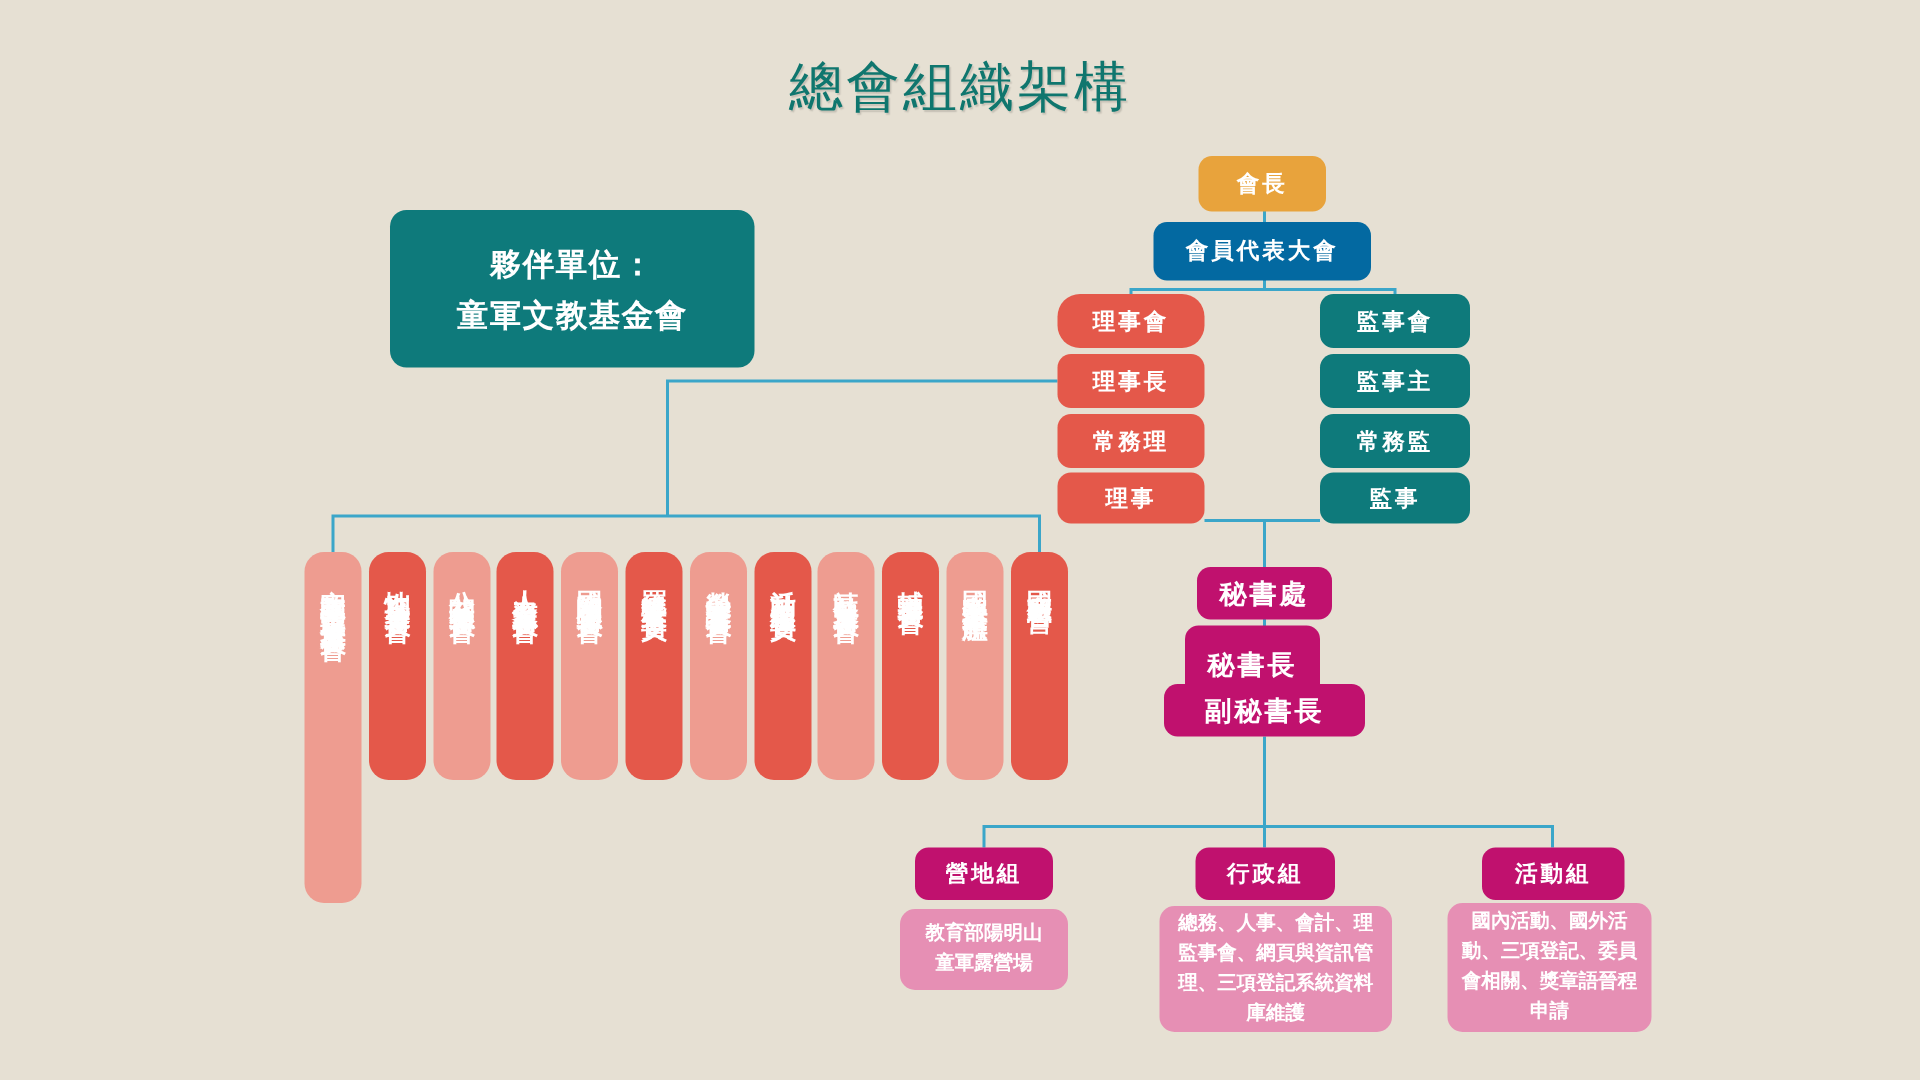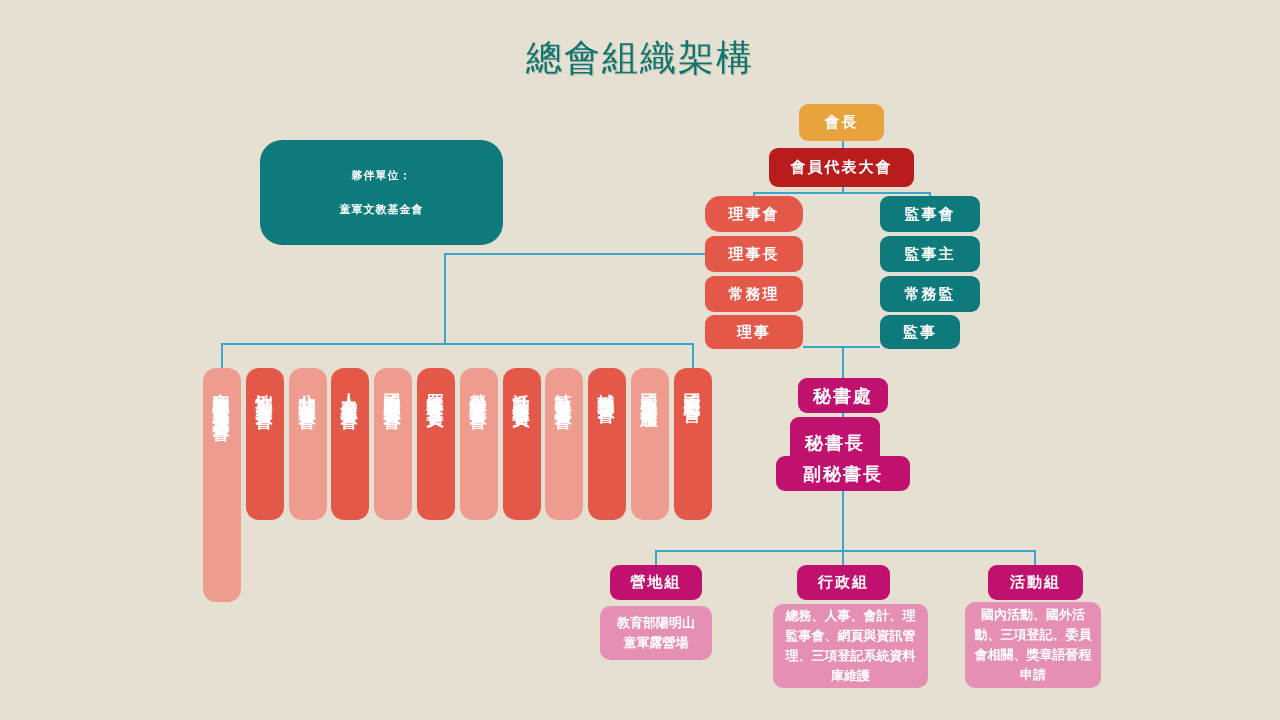--- a/index.html
+++ b/index.html
@@ -18,27 +18,27 @@
     letter-spacing:2px;
   }
   svg.wires { position:absolute; left:0; top:0; z-index:1; }
   .box {
     position:absolute; z-index:2; box-sizing:border-box;
     display:flex; align-items:center; justify-content:center;
     color:#fff; font-weight:bold; text-align:center;
     border-radius:9px;
   }
   .orange  { background:#E8A33C; }
-  .plum    { background:#b91c1c; }
+  .plum    { background:#0369a1; }
   .coral   { background:#E4584A; }
   .corallt { background:#EE9C90; }
   .teal    { background:#0E7A7B; }
   .magenta { background:#C0116E; }
   .partner {
-    border-radius:22px; flex-direction:column; font-size:11px;
+    border-radius:11px; flex-direction:column; font-size:21px;
     line-height:34px; letter-spacing:1px;
   }
   .lbl19 { font-size:15px; letter-spacing:2px; }
   .lbl18 { font-size:18px; letter-spacing:2px; }
   .vbox {
     position:absolute; z-index:2; box-sizing:border-box;
     top:368px; width:38px; border-radius:13px;
     text-align:center; padding-top:12px;
   }
   .vbox span {
@@ -85,21 +85,21 @@
   <div class="box plum lbl19" style="left:769px; top:148px; width:145px; height:39px;">會員代表大會</div>
 
   <div class="box coral lbl19" style="left:705px; top:196px; width:98px; height:36px;border-radius:15px;">理事會</div>
   <div class="box coral lbl19" style="left:705px; top:236px; width:98px; height:36px;">理事長</div>
   <div class="box coral lbl19" style="left:705px; top:276px; width:98px; height:36px;">常務理</div>
   <div class="box coral lbl19" style="left:705px; top:315px; width:98px; height:34px;">理事</div>
 
   <div class="box teal lbl19" style="left:880px; top:196px; width:100px; height:36px;">監事會</div>
   <div class="box teal lbl19" style="left:880px; top:236px; width:100px; height:36px;">監事主</div>
   <div class="box teal lbl19" style="left:880px; top:276px; width:100px; height:36px;">常務監</div>
-  <div class="box teal lbl19" style="left:880px; top:315px; width:80px; height:34px;">監事</div>
+  <div class="box teal lbl19" style="left:880px; top:315px; width:100px; height:34px;">監事</div>
 
   <div class="vbox corallt" style="left:203px; height:234px;"><span>宗教團體童軍推廣委員會</span></div>
   <div class="vbox coral" style="left:246px; height:152px;"><span>性別平等委員會</span></div>
   <div class="vbox corallt" style="left:289px; height:152px;"><span>公共關係委員會</span></div>
   <div class="vbox coral" style="left:331px; height:152px;"><span>人力資源委員會</span></div>
   <div class="vbox corallt" style="left:374px; height:152px;"><span>國際關係委員會</span></div>
   <div class="vbox coral" style="left:417px; height:152px;"><span>羅浮暨青年委員</span></div>
   <div class="vbox corallt" style="left:460px; height:152px;"><span>榮譽評審委員會</span></div>
   <div class="vbox coral" style="left:503px; height:152px;"><span>活動及進程委員</span></div>
   <div class="vbox corallt" style="left:545px; height:152px;"><span>社區發展委員會</span></div>

